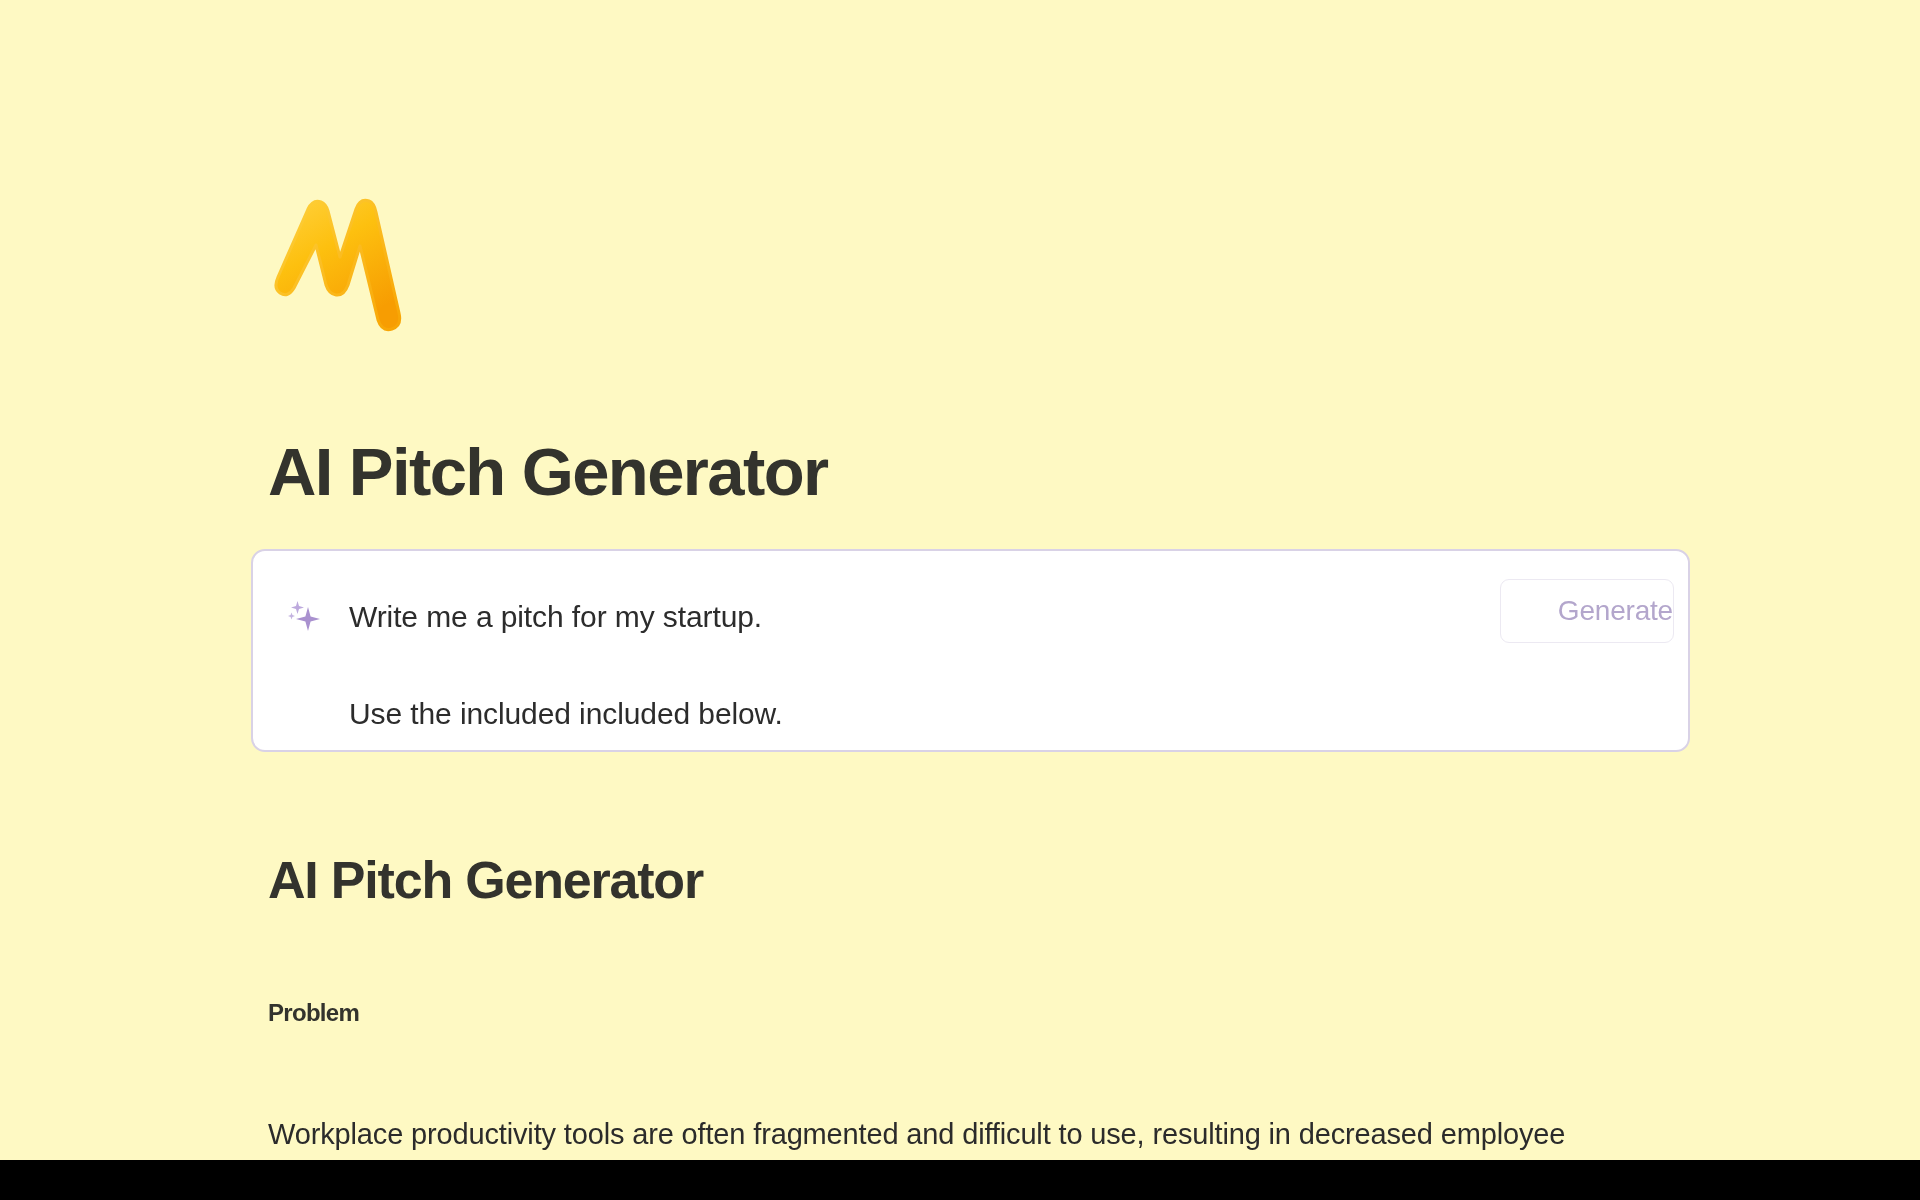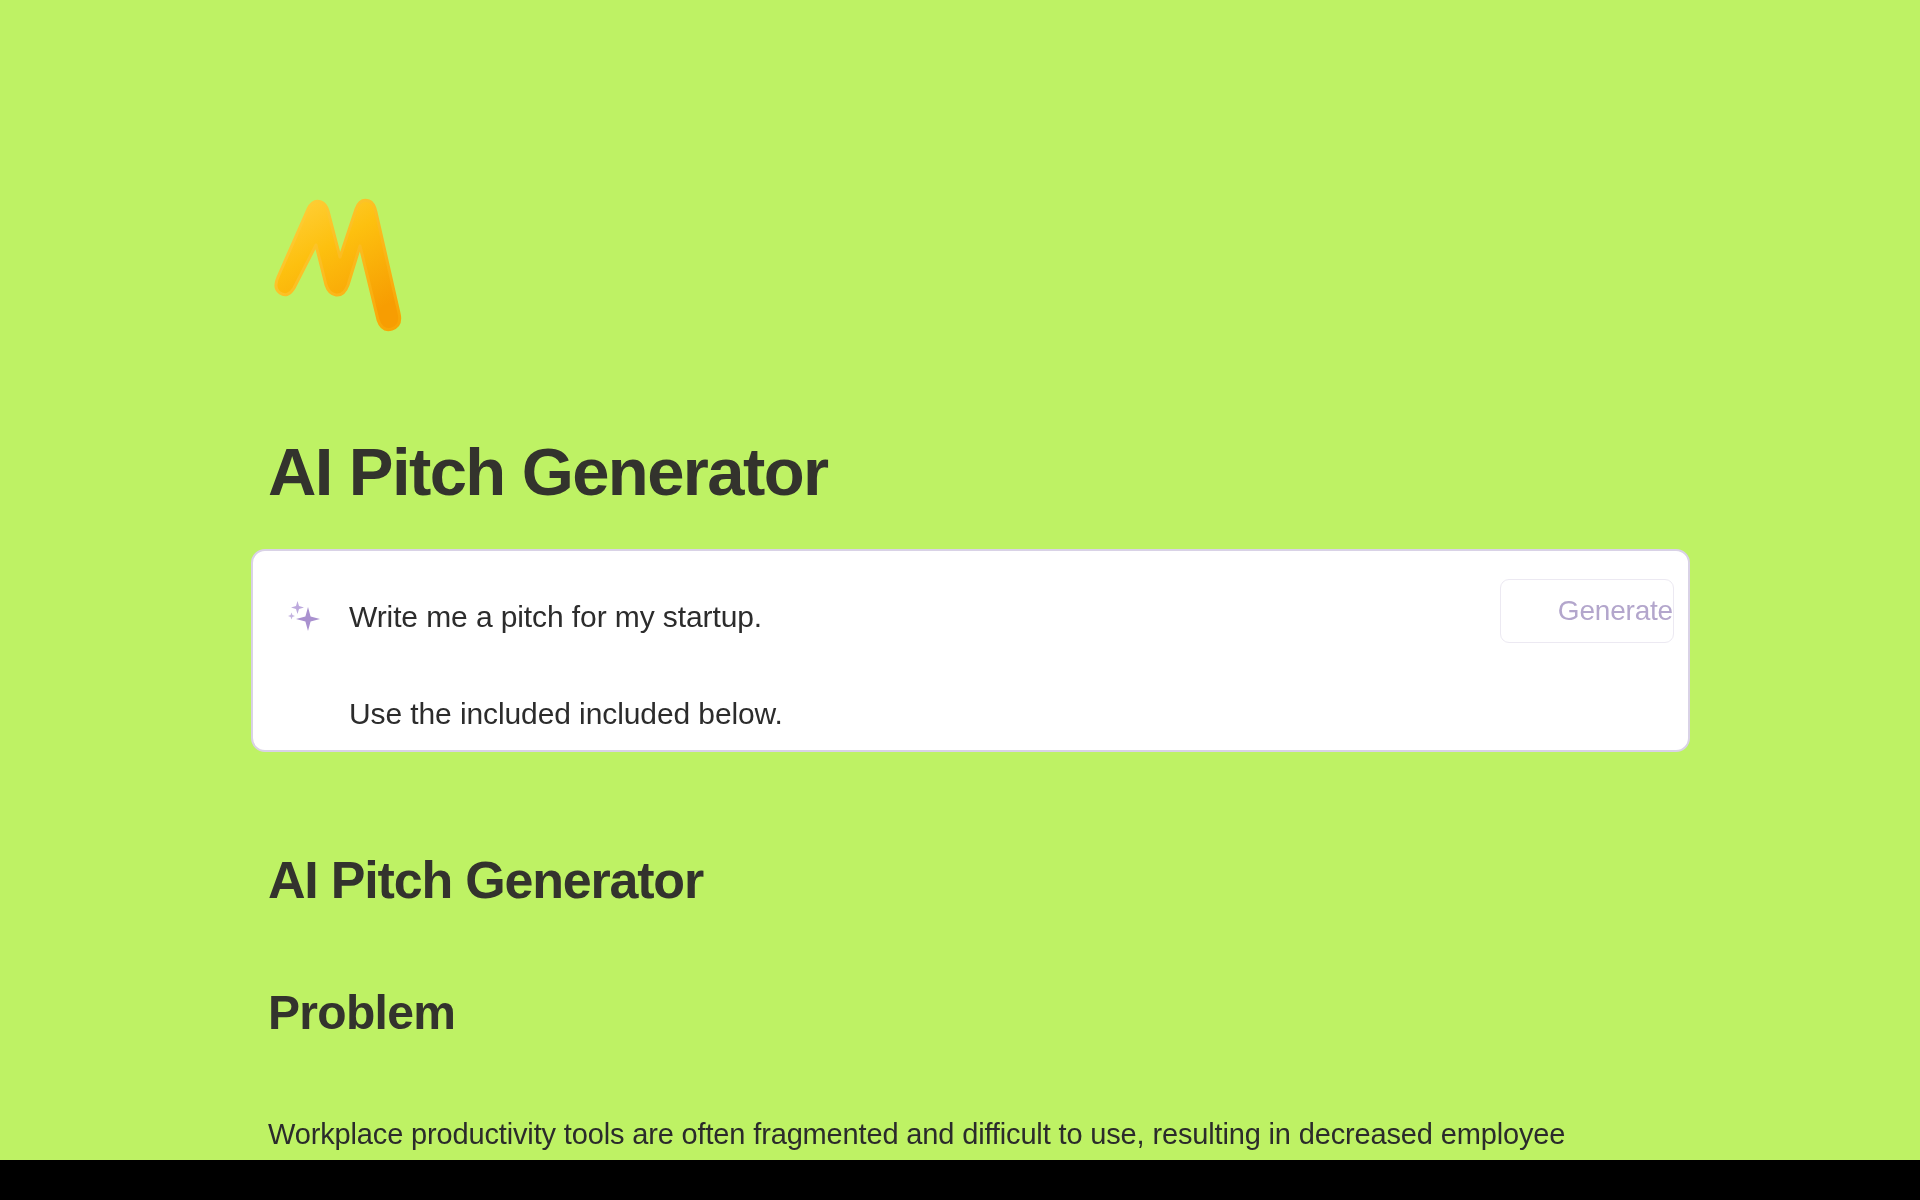--- a/index.html
+++ b/index.html
@@ -16,21 +16,21 @@
     -webkit-font-smoothing: antialiased;
     position: relative;
   }
 
   .page {
     position: absolute;
     left: 0;
     top: 0;
     width: 1920px;
     height: 1160px;
-    background: #bef264;
+    background: #fef9c3;
     overflow: hidden;
   }
 
   
   .logo-wrap {
     position: absolute;
     left: 270px;
     top: 193px;
     width: 150px;
     height: 140px;
@@ -130,21 +130,21 @@
     font-weight: 700;
     letter-spacing: -1.2px;
     color: #33332d;
     white-space: nowrap;
   }
 
   .section-heading {
     position: absolute;
     left: 268px;
     top: 990px;
-    font-size: 48px;
+    font-size: 24px;
     line-height: 46px;
     font-weight: 700;
     letter-spacing: -0.7px;
     color: #33332d;
     white-space: nowrap;
   }
 
   .section-body {
     position: absolute;
     left: 268px;

